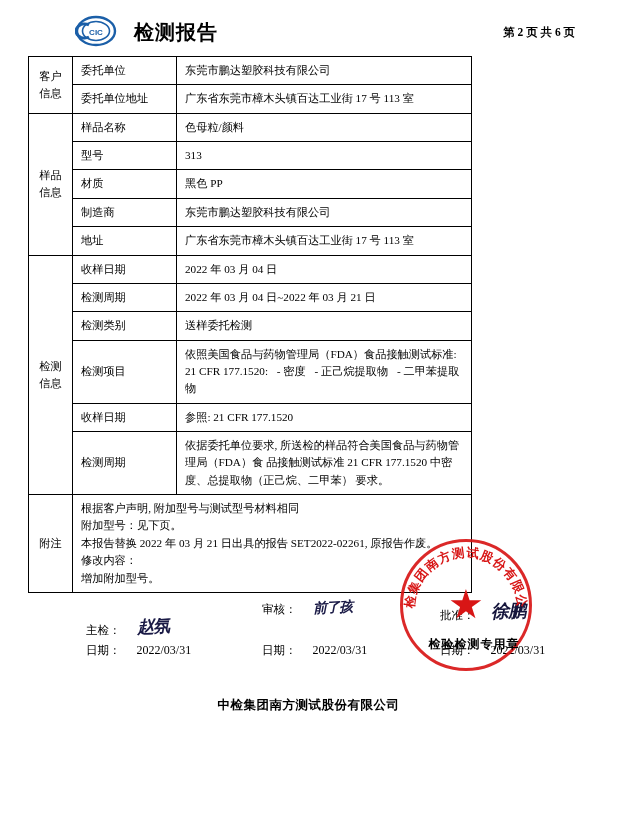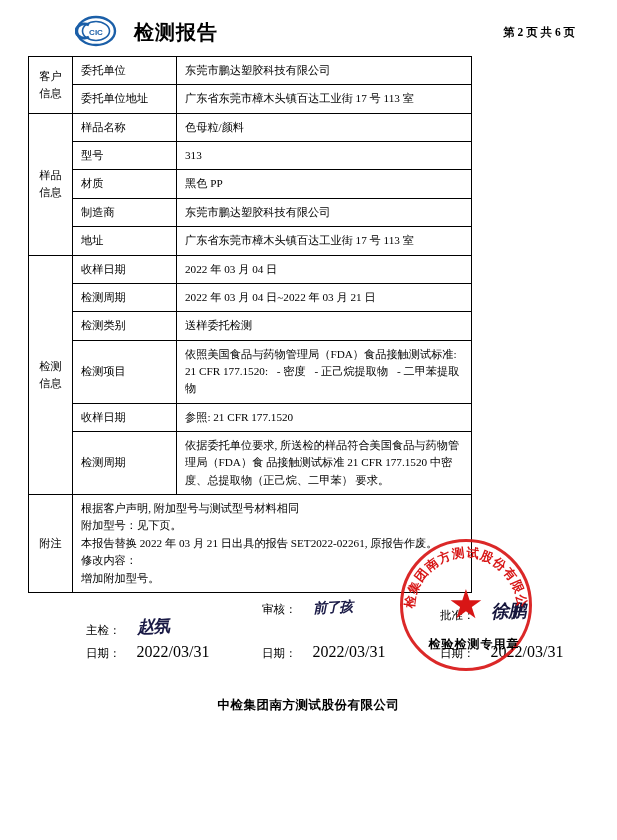--- a/index.html
+++ b/index.html
@@ -111,21 +111,21 @@
   .sig-cell {
     display: flex;
     align-items: flex-end;
   }
   .sig-lbl {
     font-size: 11.5px;
     white-space: nowrap;
   }
   .sig-val {
     margin-left: 16px;
-    font-size: 16px;
+    font-size: 12px;
     white-space: nowrap;
   }
   .hand {
     font-family: "DejaVu Serif", serif;
     font-style: italic;
     font-weight: bold;
     font-size: 17px;
     color: #1a1a46;
     transform: rotate(-4deg);
     display: inline-block;

